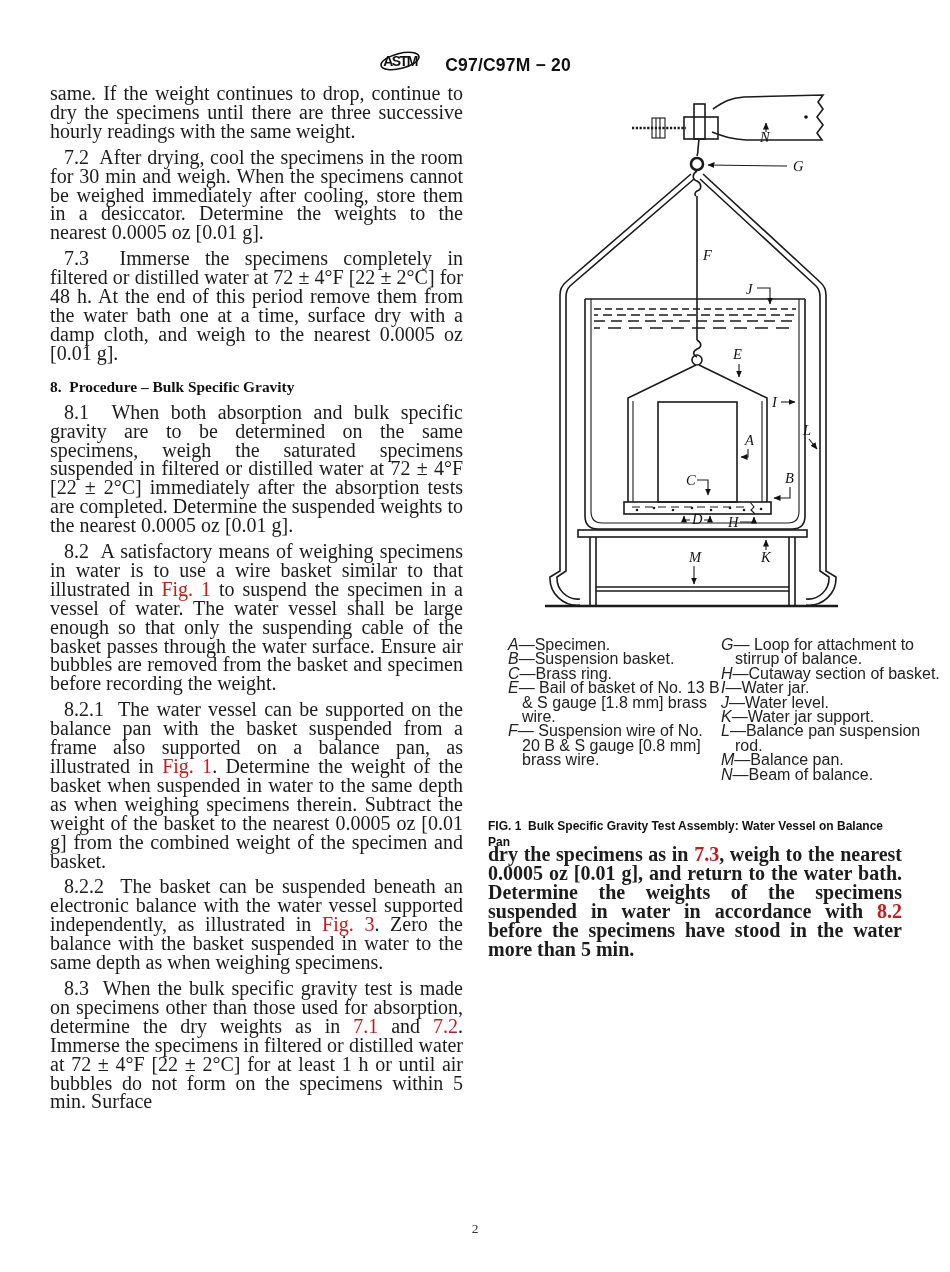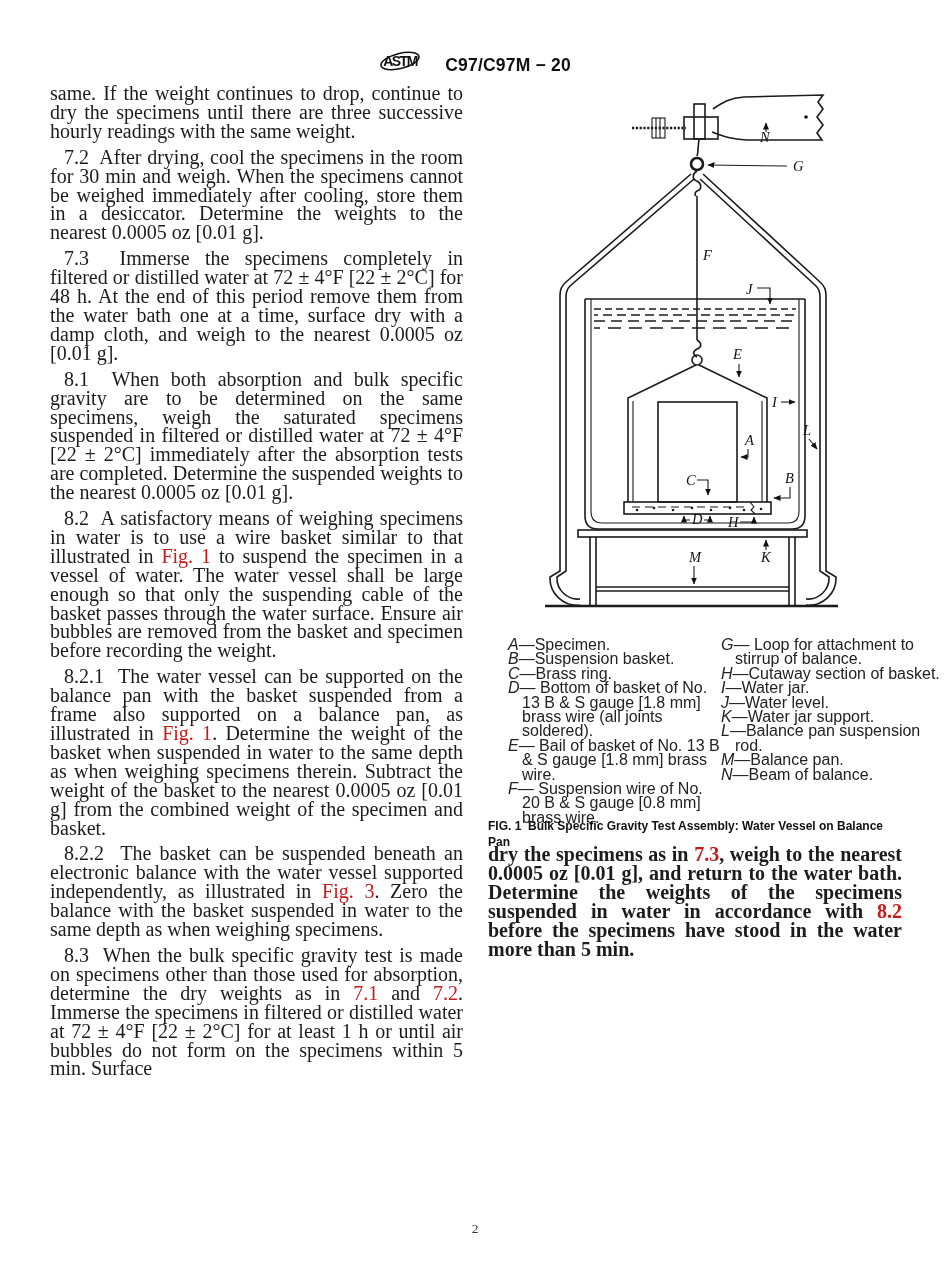--- a/index.html
+++ b/index.html
@@ -61,20 +61,21 @@
       <text x="21" y="20" text-anchor="middle" style="font-family:'Liberation Sans',sans-serif;font-weight:bold;font-size:14px;letter-spacing:-1.5px;fill:#111;">ASTM</text>
       <ellipse cx="21" cy="15" rx="19.5" ry="7.5" fill="none" stroke="#111" stroke-width="1.6" transform="rotate(-14 21 15)"></ellipse>
     </svg>
     <span class="hdr-title">C97/C97M − 20</span>
   </div>
 
   <div class="col-left">
       <p class="para noindent"><span>same. If the weight continues to drop, continue to dry the specimens until there are three successive hourly readings with the same weight.</span></p>
       <p class="para indent"><span>7.2&nbsp; After drying, cool the specimens in the room for 30 min and weigh. When the specimens cannot be weighed immediately after cooling, store them in a desiccator. Determine the weights to the nearest 0.0005 oz [0.01 g].</span></p>
       <p class="para indent"><span>7.3&nbsp; Immerse the specimens completely in filtered or distilled water at 72 ± 4°F [22 ± 2°C] for 48 h. At the end of this period remove them from the water bath one at a time, surface dry with a damp cloth, and weigh to the nearest 0.0005 oz [0.01 g].</span></p>
+      <h2 class="sect">8.&nbsp; Procedure – Bulk Specific Gravity</h2>
       <p class="para indent"><span>8.1&nbsp; When both absorption and bulk specific gravity are to be determined on the same specimens, weigh the saturated specimens suspended in filtered or distilled water at 72 ± 4°F [22 ± 2°C] immediately after the absorption tests are completed. Determine the suspended weights to the nearest 0.0005 oz [0.01 g].</span></p>
       <p class="para indent"><span>8.2&nbsp; A satisfactory means of weighing specimens in water is to use a wire basket similar to that illustrated in </span><span class="link">Fig. 1</span><span> to suspend the specimen in a vessel of water. The water vessel shall be large enough so that only the suspending cable of the basket passes through the water surface. Ensure air bubbles are removed from the basket and specimen before recording the weight.</span></p>
       <p class="para indent"><span>8.2.1&nbsp; The water vessel can be supported on the balance pan with the basket suspended from a frame also supported on a balance pan, as illustrated in </span><span class="link">Fig. 1</span><span>. Determine the weight of the basket when suspended in water to the same depth as when weighing specimens therein. Subtract the weight of the basket to the nearest 0.0005 oz [0.01 g] from the combined weight of the specimen and basket.</span></p>
       <p class="para indent"><span>8.2.2&nbsp; The basket can be suspended beneath an electronic balance with the water vessel supported independently, as illustrated in </span><span class="link">Fig. 3</span><span>. Zero the balance with the basket suspended in water to the same depth as when weighing specimens.</span></p>
       <p class="para indent"><span>8.3&nbsp; When the bulk specific gravity test is made on specimens other than those used for absorption, determine the dry weights as in </span><span class="link">7.1</span><span> and </span><span class="link">7.2</span><span>. Immerse the specimens in filtered or distilled water at 72 ± 4°F [22 ± 2°C] for at least 1 h or until air bubbles do not form on the specimens within 5 min. Surface</span></p>
     </div>
 
   <div class="figure-wrap">
   <svg width="440" height="540" viewBox="0 0 440 540">
     <defs>
@@ -198,21 +199,20 @@
       <line class="leader" x1="204" y1="474" x2="204" y2="492" marker-end="url(#ah)"></line>
     </g>
   </svg>
   </div>
 
   <div class="legend">
     <div class="legend-col">
         <div class="legend-entry"><i>A</i><span>—Specimen.</span></div>
         <div class="legend-entry"><i>B</i><span>—Suspension basket.</span></div>
         <div class="legend-entry"><i>C</i><span>—Brass ring.</span></div>
-        <div class="legend-entry"><i>D</i><span>— Bottom of basket of No. 13 B &amp; S gauge [1.8 mm] brass wire (all joints soldered).</span></div>
         <div class="legend-entry"><i>E</i><span>— Bail of basket of No. 13 B &amp; S gauge [1.8 mm] brass wire.</span></div>
         <div class="legend-entry"><i>F</i><span>— Suspension wire of No. 20 B &amp; S gauge [0.8 mm] brass wire.</span></div>
       </div>
     <div class="legend-col right">
         <div class="legend-entry"><i>G</i><span>— Loop for attachment to stirrup of balance.</span></div>
         <div class="legend-entry"><i>H</i><span>—Cutaway section of basket.</span></div>
         <div class="legend-entry"><i>I</i><span>—Water jar.</span></div>
         <div class="legend-entry"><i>J</i><span>—Water level.</span></div>
         <div class="legend-entry"><i>K</i><span>—Water jar support.</span></div>
         <div class="legend-entry"><i>L</i><span>—Balance pan suspension rod.</span></div>

